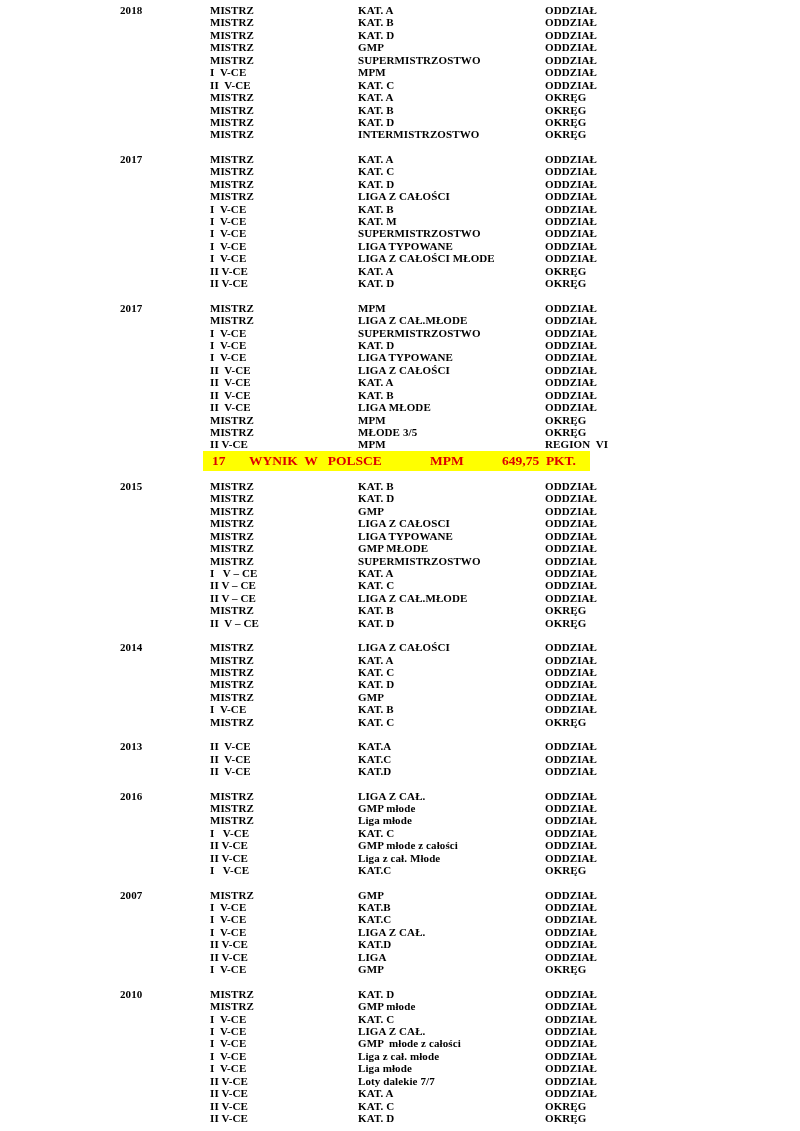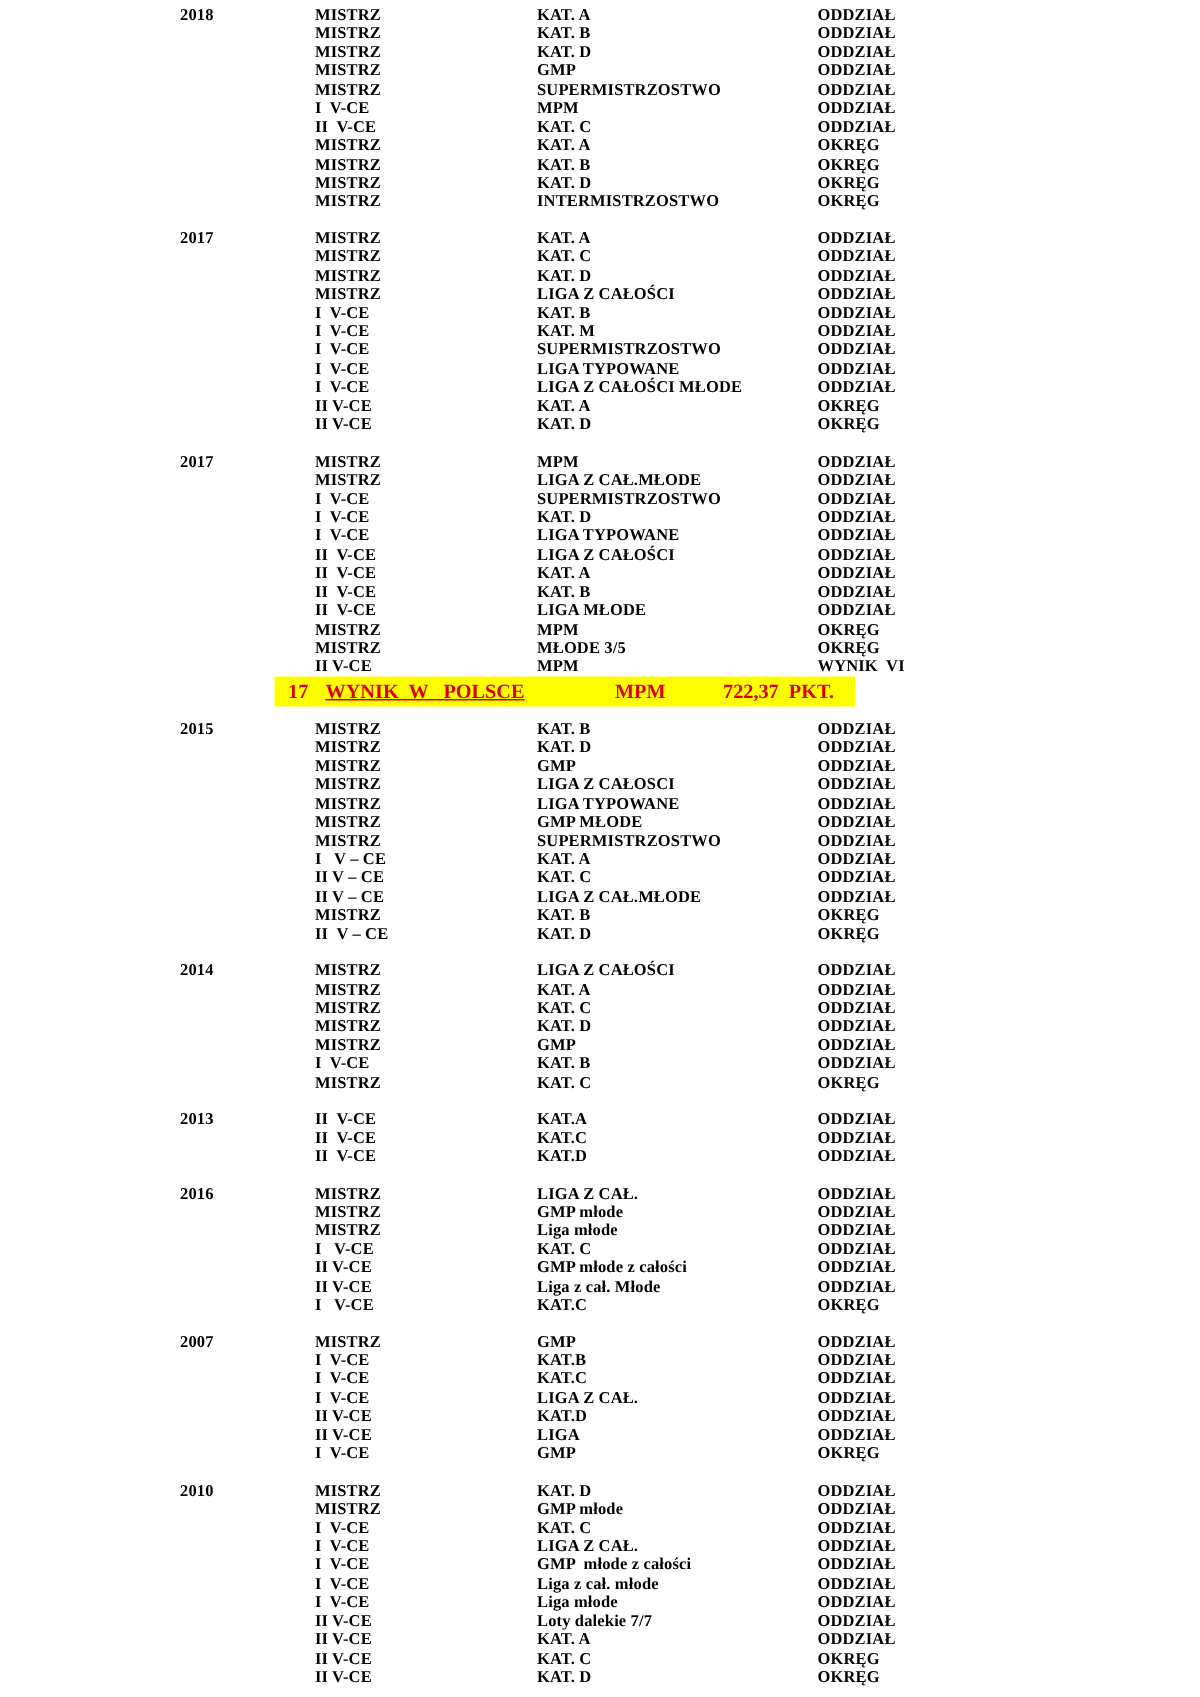--- a/index.html
+++ b/index.html
@@ -26,21 +26,21 @@
     white-space: pre;
     letter-spacing: 0.1px;
   }
   .col { display: inline-block; overflow: visible; }
   .col-year { width: 90px; }
   .col-pos  { width: 148px; }
   .col-cat  { width: 187px; }
   .col-lvl  { flex: 1; }
   .highlight-bar {
     position: relative;
-    margin-left: 63px;
+    margin-left: 83px;
     width: 387px;
     height: 20px;
     font-size: 13.5px;
     line-height: 20px;
     white-space: pre;
   }
   .highlight-bar span { position: absolute; top: 0; }
 </style>
 </head>
 <body>
@@ -77,22 +77,22 @@
       <div class="row"><span class="col col-year"></span><span class="col col-pos">MISTRZ</span><span class="col col-cat">LIGA Z CAŁ.MŁODE</span><span class="col col-lvl">ODDZIAŁ</span></div>
       <div class="row"><span class="col col-year"></span><span class="col col-pos">I  V-CE</span><span class="col col-cat">SUPERMISTRZOSTWO</span><span class="col col-lvl">ODDZIAŁ</span></div>
       <div class="row"><span class="col col-year"></span><span class="col col-pos">I  V-CE</span><span class="col col-cat">KAT. D</span><span class="col col-lvl">ODDZIAŁ</span></div>
       <div class="row"><span class="col col-year"></span><span class="col col-pos">I  V-CE</span><span class="col col-cat">LIGA TYPOWANE</span><span class="col col-lvl">ODDZIAŁ</span></div>
       <div class="row"><span class="col col-year"></span><span class="col col-pos">II  V-CE</span><span class="col col-cat">LIGA Z CAŁOŚCI</span><span class="col col-lvl">ODDZIAŁ</span></div>
       <div class="row"><span class="col col-year"></span><span class="col col-pos">II  V-CE</span><span class="col col-cat">KAT. A</span><span class="col col-lvl">ODDZIAŁ</span></div>
       <div class="row"><span class="col col-year"></span><span class="col col-pos">II  V-CE</span><span class="col col-cat">KAT. B</span><span class="col col-lvl">ODDZIAŁ</span></div>
       <div class="row"><span class="col col-year"></span><span class="col col-pos">II  V-CE</span><span class="col col-cat">LIGA MŁODE</span><span class="col col-lvl">ODDZIAŁ</span></div>
       <div class="row"><span class="col col-year"></span><span class="col col-pos">MISTRZ</span><span class="col col-cat">MPM</span><span class="col col-lvl">OKRĘG</span></div>
       <div class="row"><span class="col col-year"></span><span class="col col-pos">MISTRZ</span><span class="col col-cat">MŁODE 3/5</span><span class="col col-lvl">OKRĘG</span></div>
-      <div class="row"><span class="col col-year"></span><span class="col col-pos">II V-CE</span><span class="col col-cat">MPM</span><span class="col col-lvl">WYNIK  VI</span></div>
-      <div class="highlight-bar" style="background: rgb(255, 255, 0); color: rgb(221, 0, 0);"><span style="left: 9px;">17</span><span style="left: 34px; text-decoration: underline;">WYNIK  W   POLSCE</span><span style="left: 227px;">MPM</span><span style="left: 299px;">722,37  PKT.</span></div>
+      <div class="row"><span class="col col-year"></span><span class="col col-pos">II V-CE</span><span class="col col-cat">MPM</span><span class="col col-lvl">REGION  VI</span></div>
+      <div class="highlight-bar" style="background: rgb(255, 255, 0); color: rgb(221, 0, 0);"><span style="left: 9px;">17</span><span style="left: 46px;">WYNIK  W   POLSCE</span><span style="left: 227px;">MPM</span><span style="left: 299px;">649,75  PKT.</span></div>
     </div>
     <div class="section">
       <div class="row"><span class="col col-year">2015</span><span class="col col-pos">MISTRZ</span><span class="col col-cat">KAT. B</span><span class="col col-lvl">ODDZIAŁ</span></div>
       <div class="row"><span class="col col-year"></span><span class="col col-pos">MISTRZ</span><span class="col col-cat">KAT. D</span><span class="col col-lvl">ODDZIAŁ</span></div>
       <div class="row"><span class="col col-year"></span><span class="col col-pos">MISTRZ</span><span class="col col-cat">GMP</span><span class="col col-lvl">ODDZIAŁ</span></div>
       <div class="row"><span class="col col-year"></span><span class="col col-pos">MISTRZ</span><span class="col col-cat">LIGA Z CAŁOSCI</span><span class="col col-lvl">ODDZIAŁ</span></div>
       <div class="row"><span class="col col-year"></span><span class="col col-pos">MISTRZ</span><span class="col col-cat">LIGA TYPOWANE</span><span class="col col-lvl">ODDZIAŁ</span></div>
       <div class="row"><span class="col col-year"></span><span class="col col-pos">MISTRZ</span><span class="col col-cat">GMP MŁODE</span><span class="col col-lvl">ODDZIAŁ</span></div>
       <div class="row"><span class="col col-year"></span><span class="col col-pos">MISTRZ</span><span class="col col-cat">SUPERMISTRZOSTWO</span><span class="col col-lvl">ODDZIAŁ</span></div>
       <div class="row"><span class="col col-year"></span><span class="col col-pos">I   V – CE</span><span class="col col-cat">KAT. A</span><span class="col col-lvl">ODDZIAŁ</span></div>

